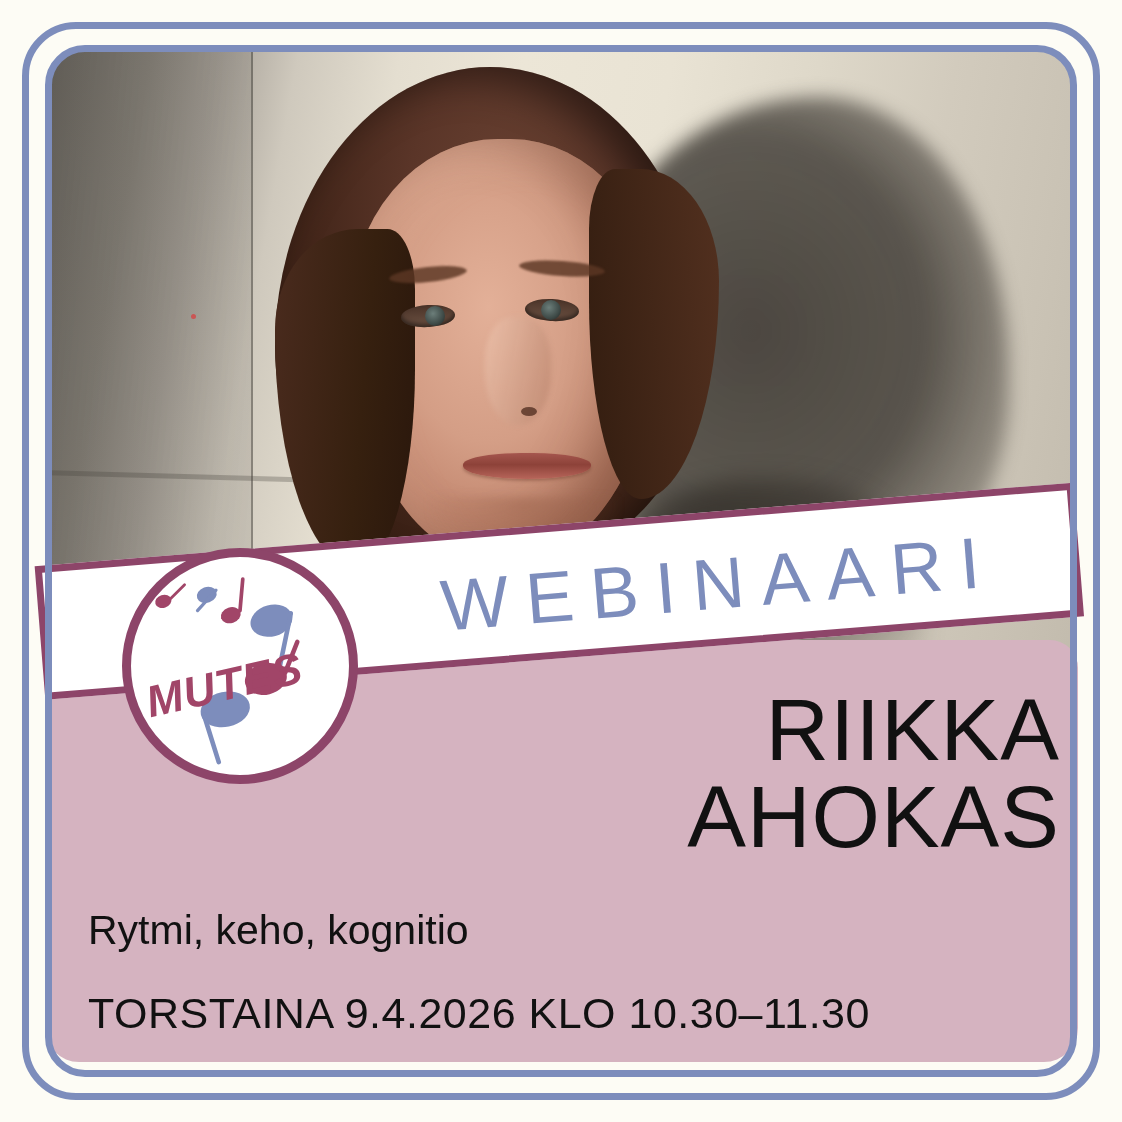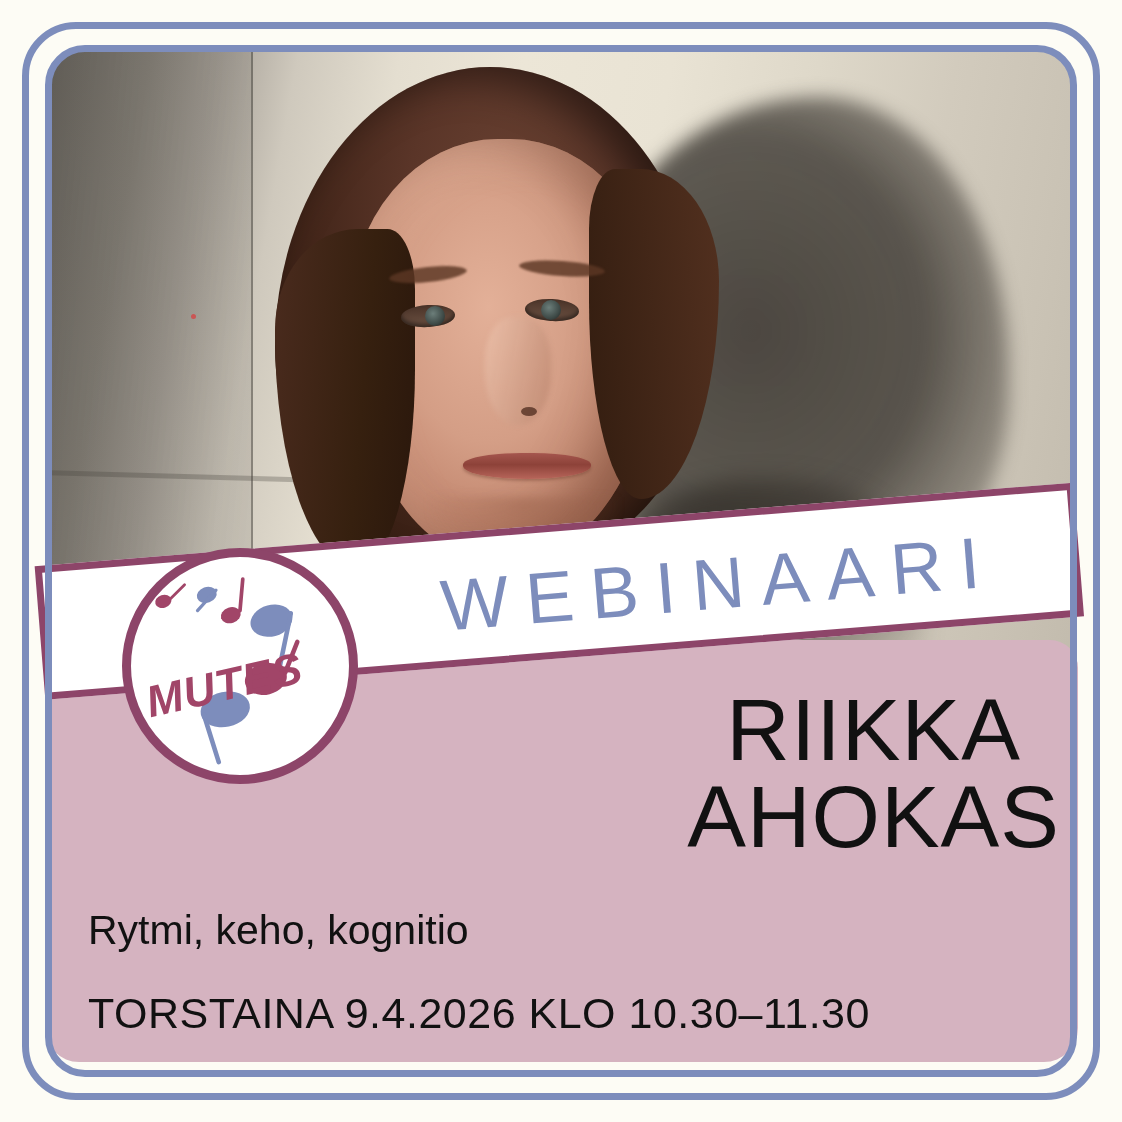--- a/index.html
+++ b/index.html
@@ -341,21 +341,21 @@
     color: #a14568;
     transform: rotate(-13deg);
     font-family: "Liberation Sans", sans-serif;
   }
 
   
   .speaker-name {
     position: absolute;
     right: 62px;
     top: 686px;
-    text-align: center;
+    text-align: right;
     font-size: 88px;
     line-height: 0.99;
     font-weight: 400;
     color: #111111;
     letter-spacing: 1px;
     z-index: 40;
     font-family: "Liberation Sans", sans-serif;
   }
 
   

